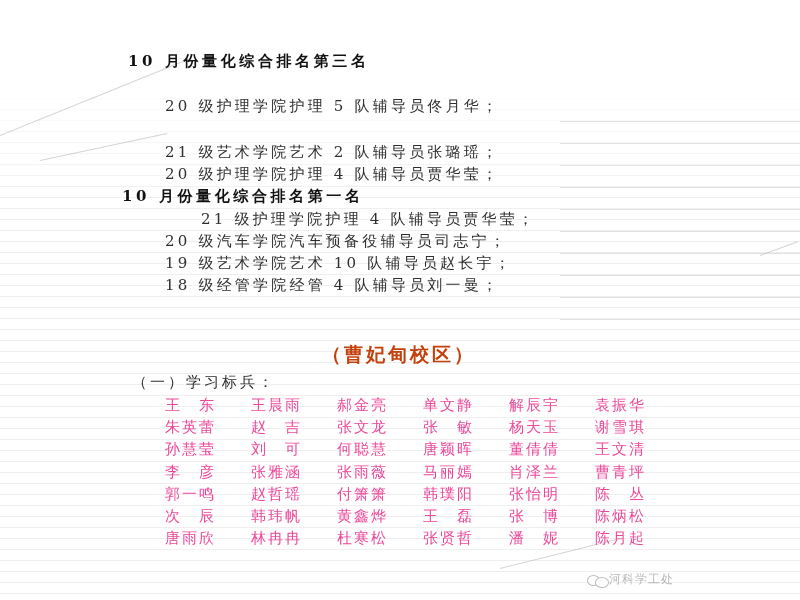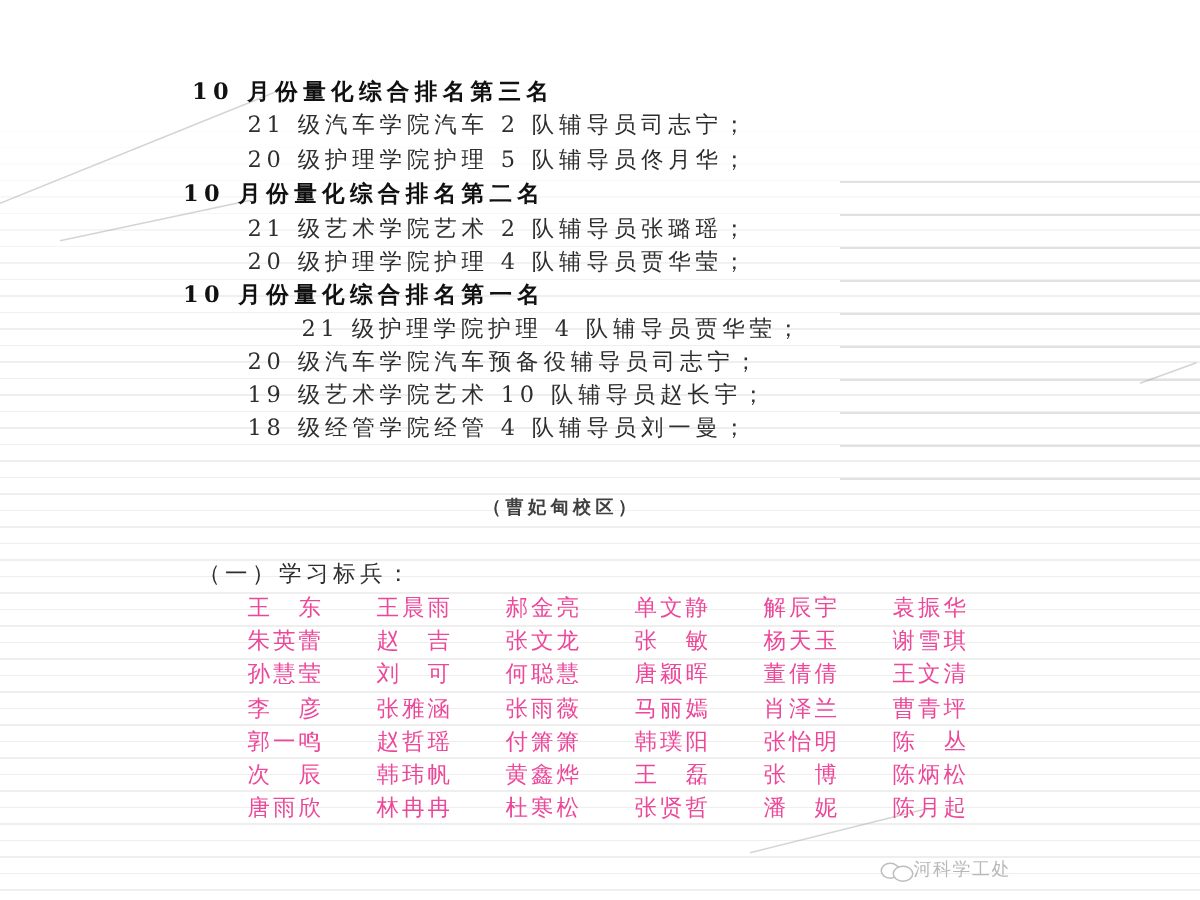--- a/index.html
+++ b/index.html
@@ -60,25 +60,25 @@
       line-height: 22px;
     }
     .heading {
       font-weight: bold;
       color: #111;
       letter-spacing: 3.6px;
     }
     .item { color: #2e2e2e; }
     .campus {
       position: absolute;
-      left: 322px; top: 330px;
-      font-size: 12px;
+      left: 322px; top: 342px;
+      font-size: 19px;
       font-weight: bold;
       letter-spacing: 3px;
-      color: #404040;
+      color: #c2410c;
     }
     .section-label {
       position: absolute;
       left: 132px; top: 373px;
       font-size: 15px;
       letter-spacing: 3px;
       color: #2e2e2e;
     }
     .names {
       position: absolute;
@@ -133,24 +133,22 @@
 <div class="bg-lines"></div>
 <div class="bg-lines-right"></div>
 <div class="diag" style="left:0;top:135px;width:200px;transform:rotate(-22deg);"></div>
 <div class="diag" style="left:40px;top:160px;width:130px;transform:rotate(-12deg);"></div>
 <div class="diag" style="left:760px;top:255px;width:40px;transform:rotate(-20deg);"></div>
 <div class="diag" style="left:500px;top:568px;width:120px;transform:rotate(-14deg);"></div>
 
 <div class="doc">
 
   <div class="line heading" style="left:128px;top:50px;">10 月份量化综合排名第三名</div>
-  <div class="line item" style="left:165px;top:72px;">21 级汽车学院汽车 2 队辅导员司志宁；</div>
   <div class="line item" style="left:165px;top:95px;">20 级护理学院护理 5 队辅导员佟月华；</div>
 
-  <div class="line heading" style="left:122px;top:118px;">10 月份量化综合排名第二名</div>
   <div class="line item" style="left:165px;top:141px;">21 级艺术学院艺术 2 队辅导员张璐瑶；</div>
   <div class="line item" style="left:165px;top:163px;">20 级护理学院护理 4 队辅导员贾华莹；</div>
 
   <div class="line heading" style="left:122px;top:185px;">10 月份量化综合排名第一名</div>
   <div class="line item" style="left:165px;top:208px;margin-left:36px;">21 级护理学院护理 4 队辅导员贾华莹；</div>
   <div class="line item" style="left:165px;top:230px;">20 级汽车学院汽车预备役辅导员司志宁；</div>
   <div class="line item" style="left:165px;top:252px;">19 级艺术学院艺术 10 队辅导员赵长宇；</div>
   <div class="line item" style="left:165px;top:274px;">18 级经管学院经管 4 队辅导员刘一曼；</div>
 
   <div class="campus">（曹妃甸校区）</div>

